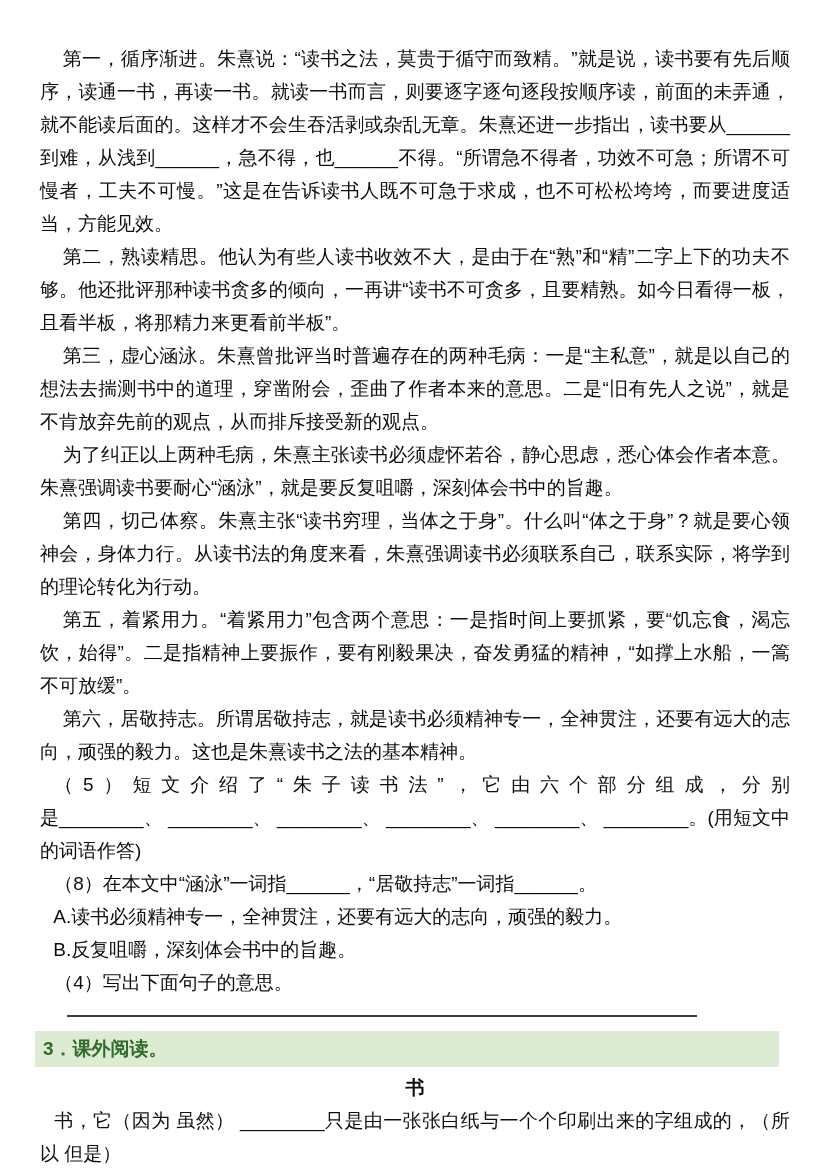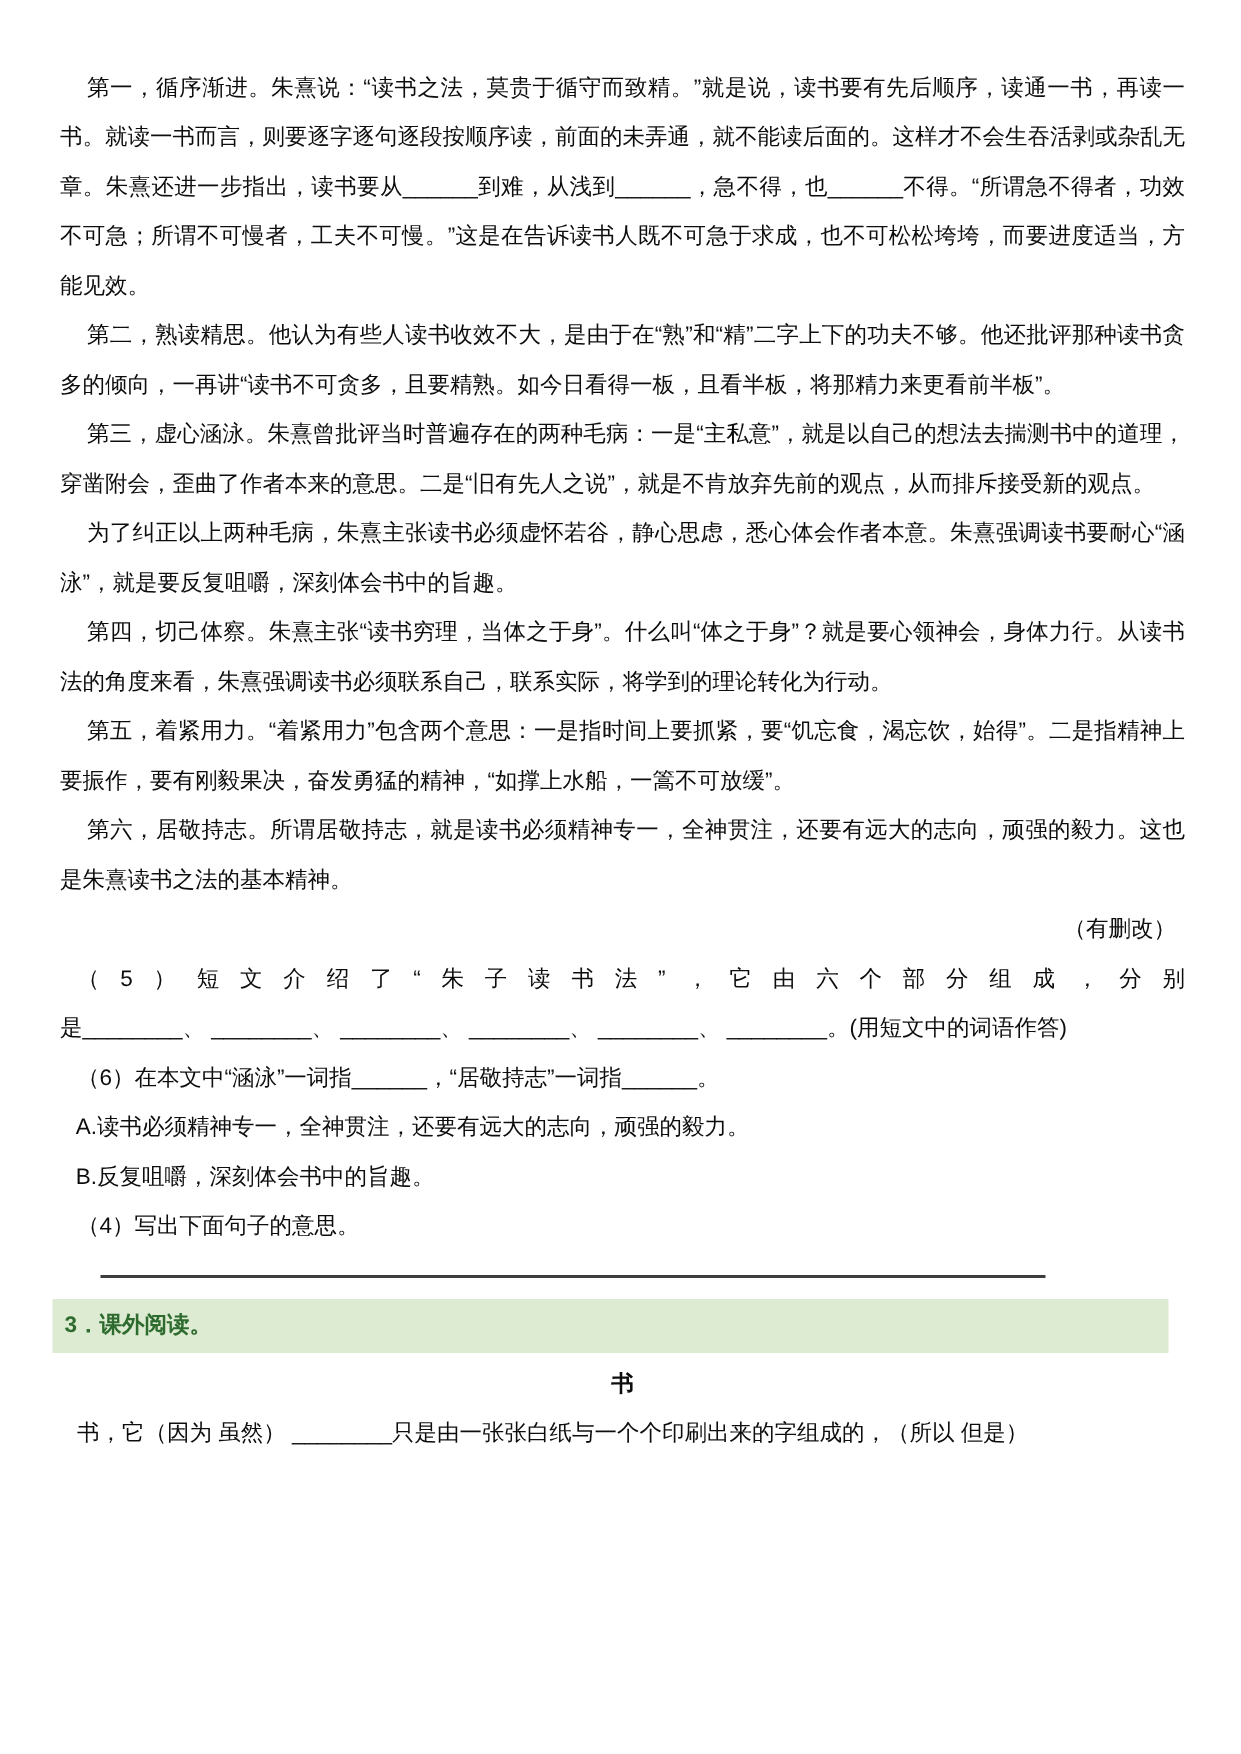--- a/index.html
+++ b/index.html
@@ -4,21 +4,21 @@
 <style>
   html, body { margin: 0; padding: 0; background: #ffffff; }
   .page {
     position: relative;
     width: 827px;
     height: 1169px;
     box-sizing: border-box;
     padding: 42px 37px 0 40px;
     background: #ffffff;
     font-family: "Liberation Sans", "DejaVu Sans", sans-serif;
-    font-size: 15px;
+    font-size: 19px;
     line-height: 33px;
     color: #0d0d0d;
     overflow: hidden;
   }
   p { margin: 0; text-align: justify; }
   .body-para { text-indent: 1.2em; }
   .q-indent { text-indent: 0.75em; }
   .opt-indent { text-indent: 0.7em; }
   .note-right { text-align: right; padding-right: 6px; }
   .spread-line { text-align: justify; text-align-last: justify; text-indent: 0.75em; }
@@ -42,29 +42,28 @@
 <div class="page" style="background: rgb(255, 255, 255); color: rgb(13, 13, 13);">
 
   <p class="body-para">第一，循序渐进。朱熹说：“读书之法，莫贵于循守而致精。”就是说，读书要有先后顺序，读通一书，再读一书。就读一书而言，则要逐字逐句逐段按顺序读，前面的未弄通，就不能读后面的。这样才不会生吞活剥或杂乱无章。朱熹还进一步指出，读书要从______到难，从浅到______，急不得，也______不得。“所谓急不得者，功效不可急；所谓不可慢者，工夫不可慢。”这是在告诉读书人既不可急于求成，也不可松松垮垮，而要进度适当，方能见效。</p>
   <p class="body-para">第二，熟读精思。他认为有些人读书收效不大，是由于在“熟”和“精”二字上下的功夫不够。他还批评那种读书贪多的倾向，一再讲“读书不可贪多，且要精熟。如今日看得一板，且看半板，将那精力来更看前半板”。</p>
   <p class="body-para">第三，虚心涵泳。朱熹曾批评当时普遍存在的两种毛病：一是“主私意”，就是以自己的想法去揣测书中的道理，穿凿附会，歪曲了作者本来的意思。二是“旧有先人之说”，就是不肯放弃先前的观点，从而排斥接受新的观点。</p>
   <p class="body-para">为了纠正以上两种毛病，朱熹主张读书必须虚怀若谷，静心思虑，悉心体会作者本意。朱熹强调读书要耐心“涵泳”，就是要反复咀嚼，深刻体会书中的旨趣。</p>
   <p class="body-para">第四，切己体察。朱熹主张“读书穷理，当体之于身”。什么叫“体之于身”？就是要心领神会，身体力行。从读书法的角度来看，朱熹强调读书必须联系自己，联系实际，将学到的理论转化为行动。</p>
   <p class="body-para">第五，着紧用力。“着紧用力”包含两个意思：一是指时间上要抓紧，要“饥忘食，渴忘饮，始得”。二是指精神上要振作，要有刚毅果决，奋发勇猛的精神，“如撑上水船，一篙不可放缓”。</p>
   <p class="body-para">第六，居敬持志。所谓居敬持志，就是读书必须精神专一，全神贯注，还要有远大的志向，顽强的毅力。这也是朱熹读书之法的基本精神。</p>
 
-  <p class="note-right">（有删改）</p>
 
 
   <div>
     <div class="spread-line">（5）短文介绍了“朱子读书法”，它由六个部分组成，分别</div>
     <div style="text-align: justify;">是________、 ________、 ________、 ________、 ________、 ________。(用短文中的词语作答)</div>
   </div>
 
-  <p class="q-indent">（6）在本文中“涵泳”一词指______，“居敬持志”一词指______。</p>
+  <p class="q-indent">（8）在本文中“涵泳”一词指______，“居敬持志”一词指______。</p>
   <p class="opt-indent">A.读书必须精神专一，全神贯注，还要有远大的志向，顽强的毅力。</p>
   <p class="opt-indent">B.反复咀嚼，深刻体会书中的旨趣。</p>
 
   <p class="q-indent">（4）写出下面句子的意思。</p>
 
   <div class="answer-line" style="border-bottom-color: rgb(61, 61, 61);"></div>
 
   <div class="section-bar" style="background: rgb(221, 235, 210); color: rgb(46, 107, 46);">
     <span>3．课外阅读。</span>
   </div>

